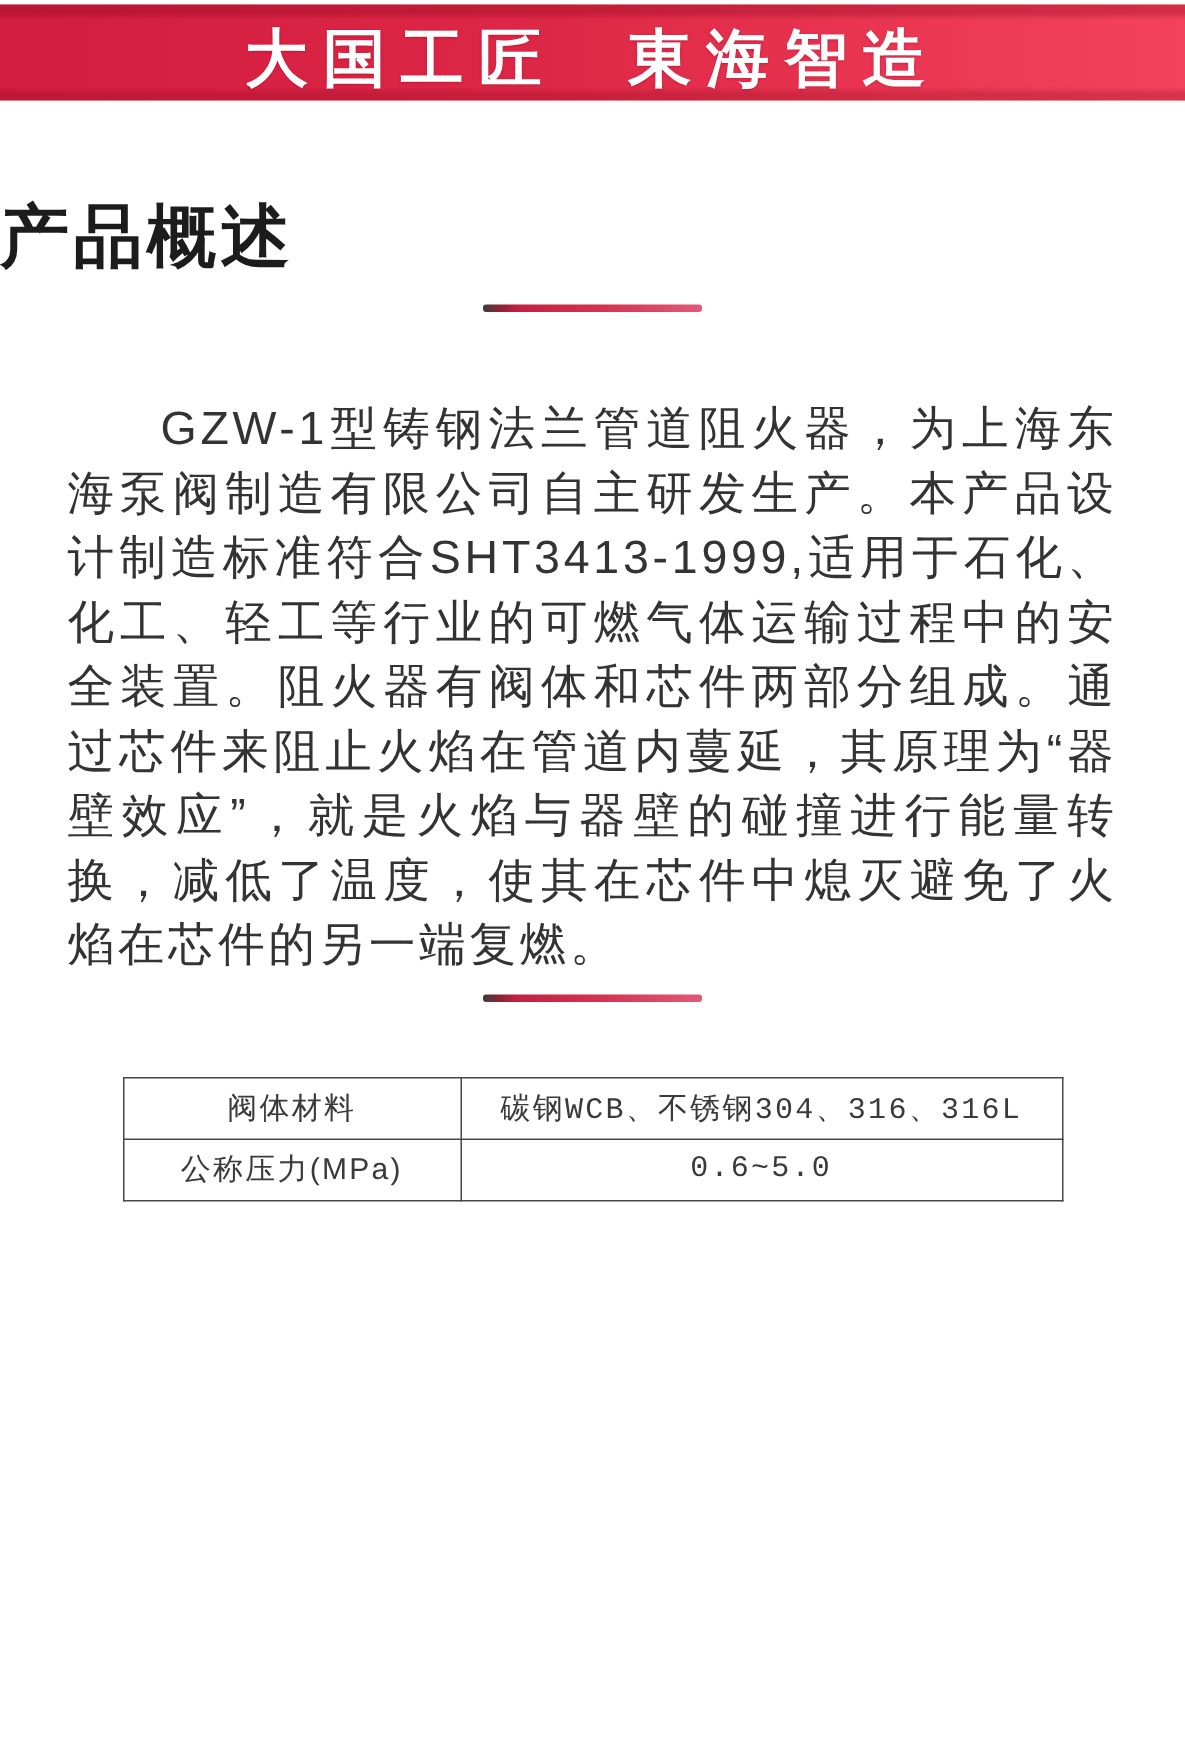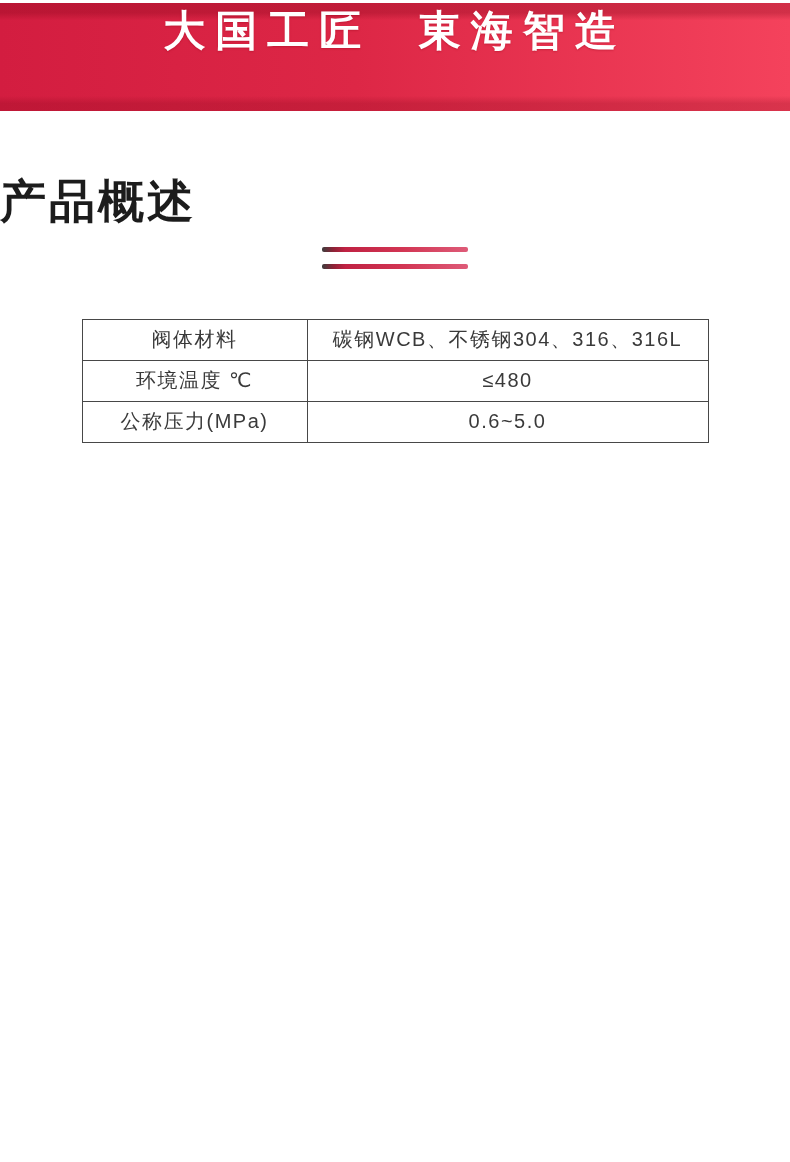--- a/index.html
+++ b/index.html
@@ -12,23 +12,23 @@
     width: 790px;
     height: 1162px;
     margin: 0 auto;
     background: #ffffff;
     overflow: hidden;
   }
 
   
   .banner {
     margin-top: 3px;
-    height: 108px;
+    height: 64px;
     display: flex;
-    align-items: flex-start;
+    align-items: flex-end;
     justify-content: center;
     background-image:
       linear-gradient(180deg,
         rgba(120,0,20,0.28) 0%, rgba(120,0,20,0.28) 9%,
         rgba(120,0,20,0.0) 16%, rgba(120,0,20,0.0) 86%,
         rgba(120,0,20,0.22) 93%, rgba(120,0,20,0.22) 100%),
       linear-gradient(90deg, #d31d40 0%, #dd2746 45%, #f4425c 100%);
   }
   .banner-title {
     color: #ffffff;
@@ -86,46 +86,43 @@
     height: 41px;
     text-align: center;
     vertical-align: middle;
     font-size: 20px;
     color: #3a3a3a;
     letter-spacing: 1.5px;
     white-space: nowrap;
     overflow: hidden;
   }
   .spec-table td.label-cell { width: 225px; }
-  .spec-table td.value-cell { width: 401px; }
+  .spec-table td.value-cell { width: 401px; font-family: Liberation Mono, monospace; }
 </style>
 </head>
 <body>
 
 <div class="page">
 
   <div class="banner">
     <div class="banner-title">大国工匠 東海智造</div>
   </div>
 
   <h1 class="section-title first">产品概述</h1>
   <div class="title-underline"></div>
 
+  <p class="intro">GZW-1型铸钢法兰管道阻火器，为上海东海泵阀制造有限公司自主研发生产。本产品设计制造标准符合SHT3413-1999,适用于石化、化工、轻工等行业的可燃气体运输过程中的安全装置。阻火器有阀体和芯件两部分组成。通过芯件来阻止火焰在管道内蔓延，其原理为“器壁效应”，就是火焰与器壁的碰撞进行能量转换，减低了温度，使其在芯件中熄灭避免了火焰在芯件的另一端复燃。</p>
 
   <div class="title-underline second"></div>
 
   <table class="spec-table">
     <tbody>
       <tr>
         <td class="label-cell">阀体材料</td>
         <td class="value-cell">碳钢WCB、不锈钢304、316、316L</td>
-      </tr>
-      <tr>
-        <td class="label-cell">环境温度 ℃</td>
-        <td class="value-cell">≤480</td>
       </tr>
       <tr>
         <td class="label-cell">公称压力(MPa)</td>
         <td class="value-cell">0.6~5.0</td>
       </tr>
     </tbody>
   </table>
 
 </div>
 

